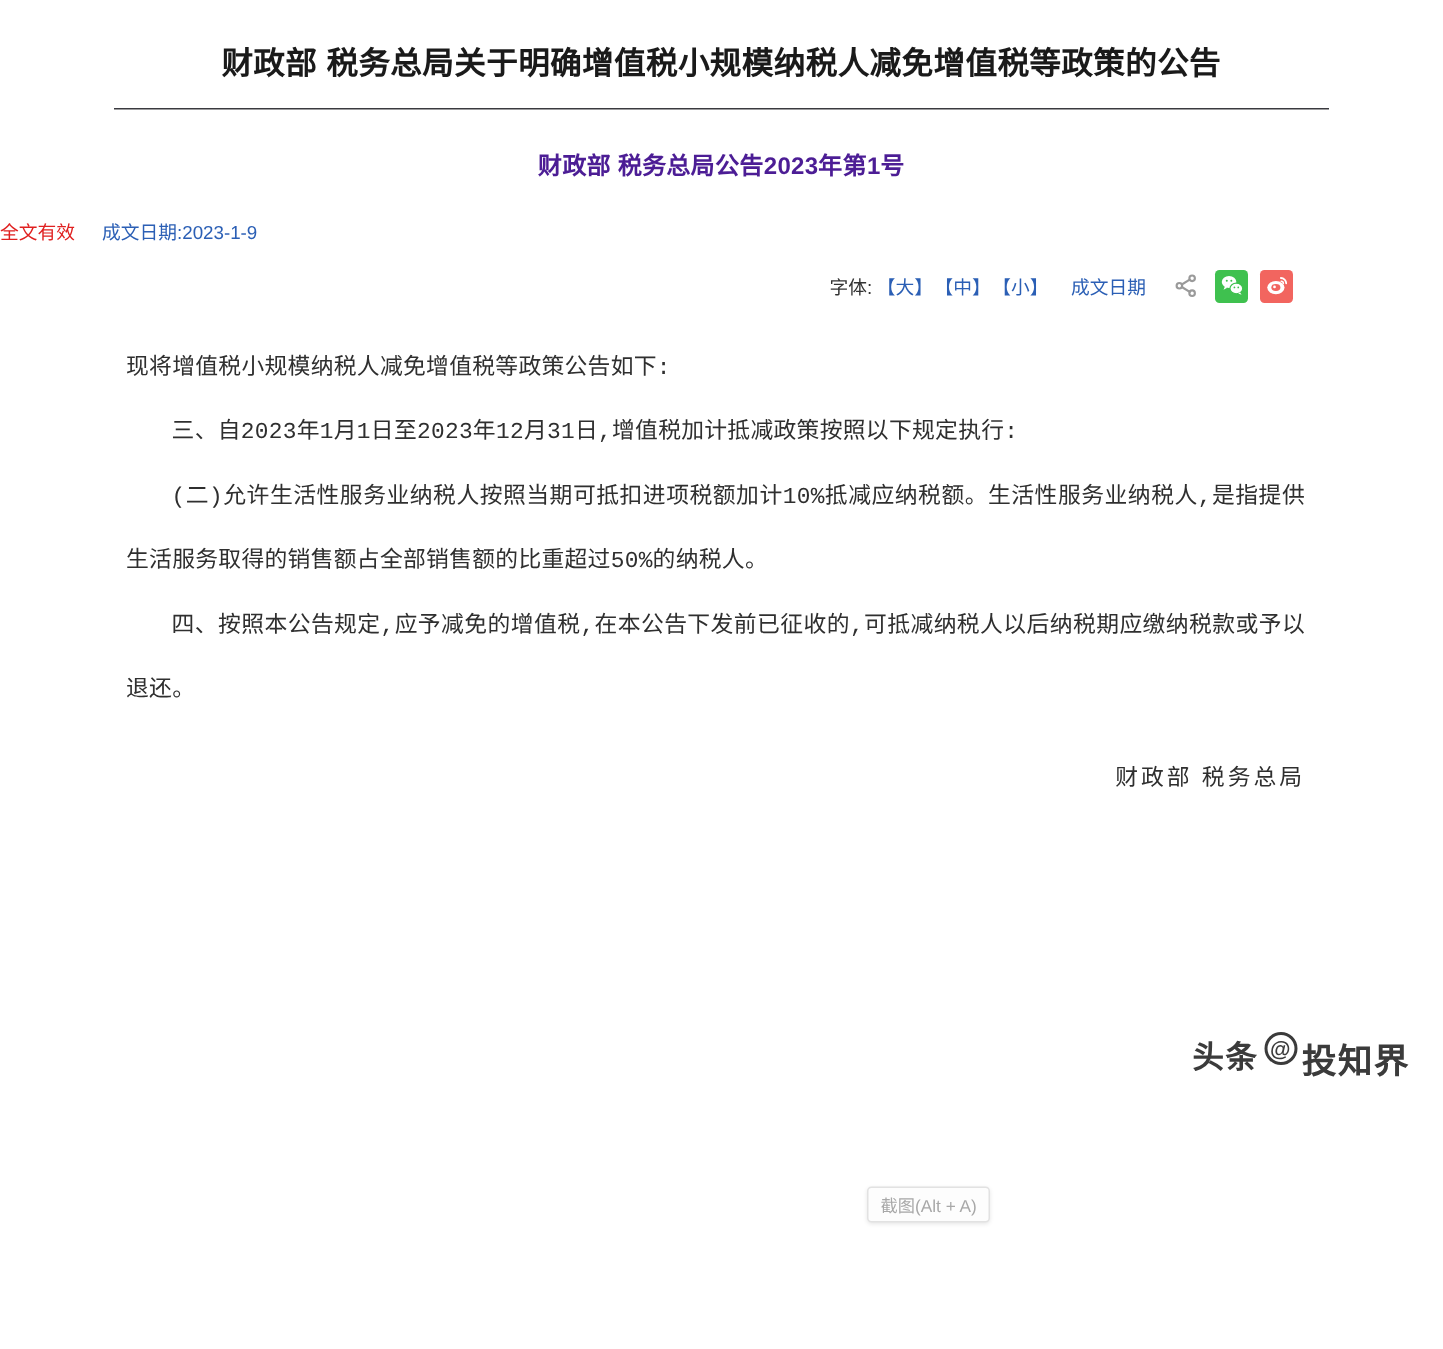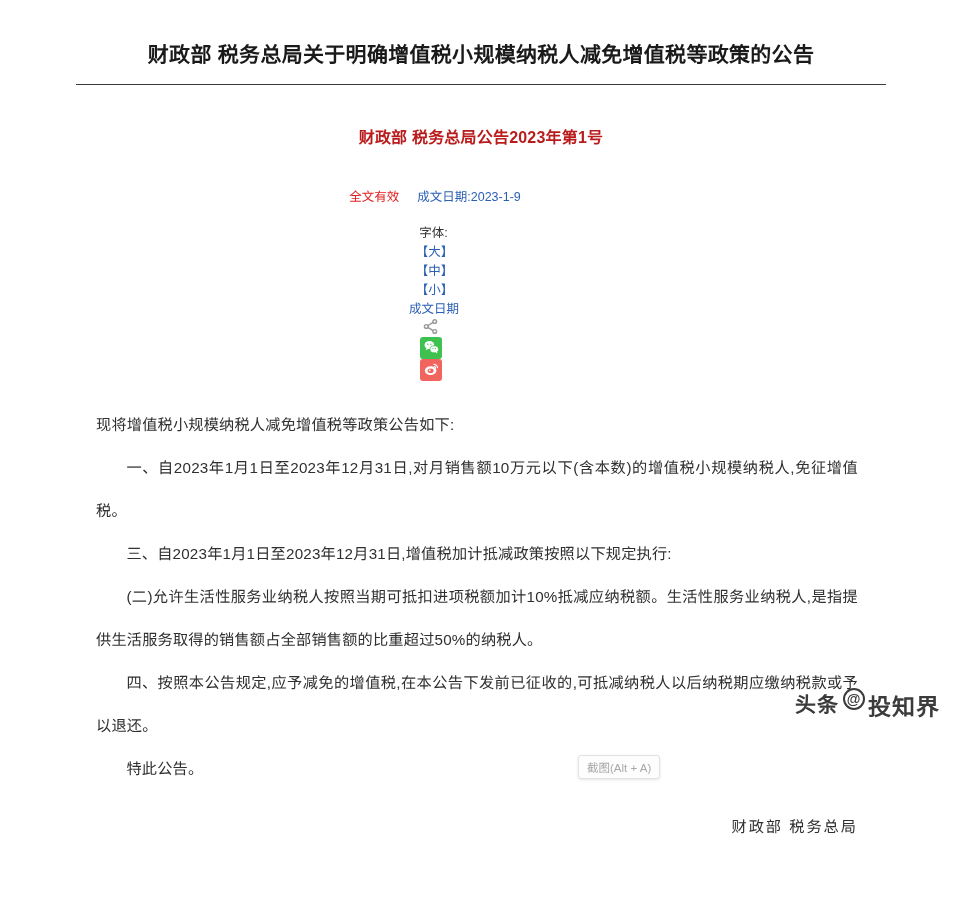--- a/index.html
+++ b/index.html
@@ -15,21 +15,21 @@
     font-family: "Liberation Sans", "DejaVu Sans", sans-serif;
     color: #333333;
     position: relative;
     overflow: hidden;
   }
 
   .page {
     position: relative;
     width: 962px;
     height: 736px;
-    padding: 12px;
+    padding: 0;
   }
 
   
   .doc-title {
     margin: 0;
     padding: 28px 80px 14px 80px;
     font-size: 21px;
     font-weight: bold;
     line-height: 1.45;
     text-align: center;
@@ -39,54 +39,53 @@
 
   .title-rule {
     width: 810px;
     margin: 0 auto;
     height: 0;
     border-top: 1.6px solid #3a3a3f;
   }
 
   
   .doc-subtitle {
-    margin: 15px;
+    margin: 0;
     padding: 24px 0 0 0;
     text-align: center;
     font-size: 16px;
     font-weight: bold;
-    color: #b91c1c;
+    color: #4c1d95;
     letter-spacing: 0.2px;
   }
 
   
   .meta-row {
     margin: 0;
     padding: 28px 92px 0 0;
-    text-align: center;
+    text-align: left;
     font-size: 12.5px;
     line-height: 1;
   }
   .meta-valid {
     color: #e02020;
     margin-right: 18px;
   }
   .meta-date {
     color: #2b5fb5;
   }
 
   
   .toolbar-row {
     display: flex;
     justify-content: flex-end;
     align-items: center;
     padding: 18px 92px 0 0;
     font-size: 12.5px;
     gap: 0;
-    flex-direction: column;
   }
   .tb-label {
     color: #333333;
     margin-right: 3px;
   }
   .tb-size {
     color: #2b5fb5;
     cursor: pointer;
     margin-right: 1px;
   }
@@ -115,20 +114,21 @@
     justify-content: center;
     margin-right: 8px;
     cursor: pointer;
   }
   .icon-wechat { background: #3fc14f; }
   .icon-weibo  { background: #f2655f; }
 
   
   .body-wrap {
     padding: 22px 92px 0 84px;
+    font-family: Liberation Mono, monospace;
   }
   p.para {
     margin: 0 0 0 0;
     font-size: 15.2px;
     line-height: 43px;
     color: #2f2f2f;
     text-align: justify;
     text-justify: inter-ideograph;
     text-indent: 2em;
     letter-spacing: 0.2px;
@@ -141,21 +141,21 @@
     font-size: 15.2px;
     line-height: 38px;
     color: #2f2f2f;
   }
   .sign-org { letter-spacing: 2px; }
 
   
   .snip-tooltip {
     position: absolute;
     left: 578px;
-    top: 755px;
+    top: 791px;
     background: #fdfdfd;
     border: 1px solid #e2e2e2;
     border-radius: 3px;
     padding: 3px 8px;
     font-size: 11.5px;
     color: #a8a8a8;
     box-shadow: 0 1px 3px rgba(0,0,0,0.10);
     white-space: nowrap;
   }
 
@@ -239,25 +239,23 @@
         <ellipse cx="12.5" cy="16" rx="5" ry="3.8" fill="#f2655f"></ellipse>
         <circle cx="11" cy="15.3" r="1.5" fill="#ffffff"></circle>
         <path d="M18 5.5c3.2 0 5.8 2.6 5.8 5.8" stroke="#ffffff" stroke-width="2" stroke-linecap="round"></path>
         <path d="M18.3 9c1.3 0 2.4 1.1 2.4 2.4" stroke="#ffffff" stroke-width="1.7" stroke-linecap="round"></path>
       </svg>
     </span>
   </div>
 
   <div class="body-wrap">
     <p class="para noindent">现将增值税小规模纳税人减免增值税等政策公告如下:</p>
-    <p class="para">一、自2023年1月1日至2023年12月31日,对月销售额10万元以下(含本数)的增值税小规模纳税人,免征增值税。</p>
     <p class="para">三、自2023年1月1日至2023年12月31日,增值税加计抵减政策按照以下规定执行:</p>
     <p class="para">(二)允许生活性服务业纳税人按照当期可抵扣进项税额加计10%抵减应纳税额。生活性服务业纳税人,是指提供生活服务取得的销售额占全部销售额的比重超过50%的纳税人。</p>
     <p class="para">四、按照本公告规定,应予减免的增值税,在本公告下发前已征收的,可抵减纳税人以后纳税期应缴纳税款或予以退还。</p>
-    <p class="para">特此公告。</p>
   </div>
 
   <div class="sign-block">
     <div class="sign-org">财政部  税务总局</div>
 
   </div>
 
   <div class="snip-tooltip">截图(Alt + A)</div>
 
   <div class="watermark">

